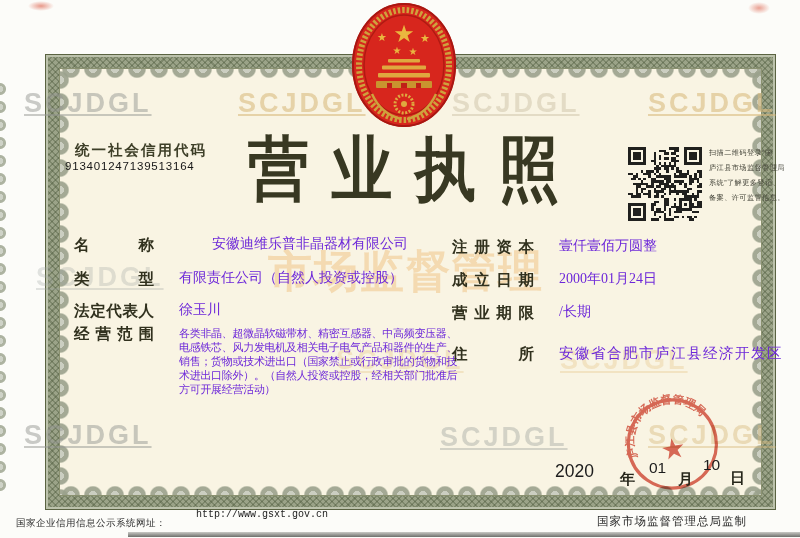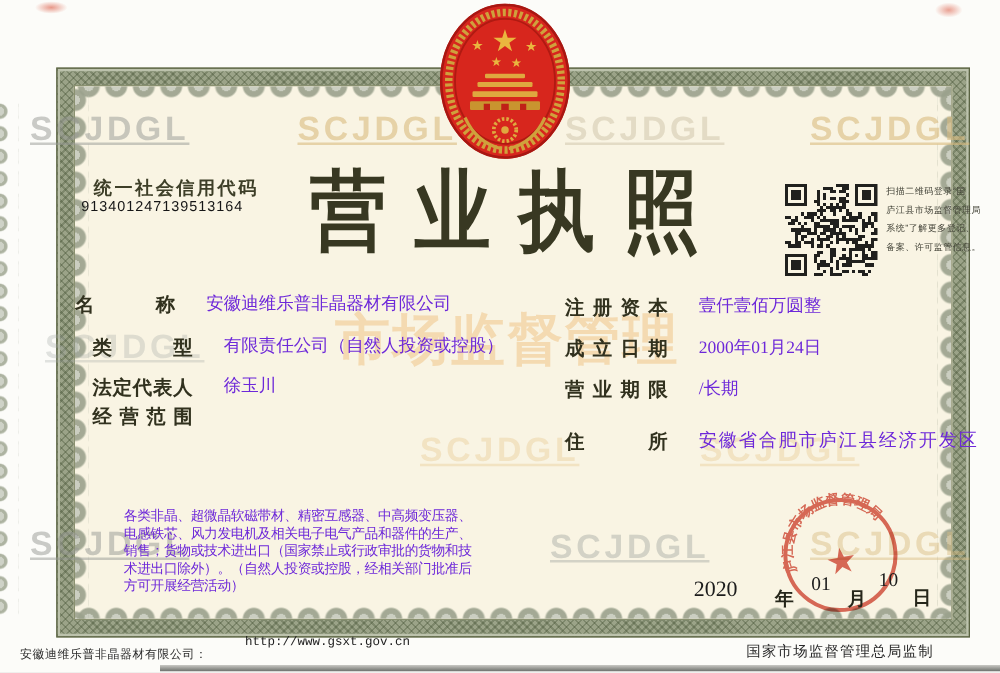--- a/index.html
+++ b/index.html
@@ -75,21 +75,21 @@
   .fr .flabel{width:82px;flex:0 0 82px;}
   .fvalue{margin-left:25px;font-family:"Liberation Serif",serif;font-size:14px;color:#6d28d9;
     line-height:1.2;white-space:nowrap;}
   .fvalue.scope{white-space:normal;width:280px;font-size:11px;letter-spacing:-.3px;
     line-height:14px;margin-top:1px;}
   .fvalue.addr{letter-spacing:1.5px;font-size:14.5px;}
   
   .reg-label{position:absolute;left:545px;top:437px;font-size:16.5px;font-weight:bold;
     letter-spacing:9px;color:#2e2e1d;white-space:nowrap;}
   .d{position:absolute;color:#1c1c1c;}
-  .d-num{font-family:Liberation Serif, serif;}
+  .d-num{font-family:Liberation Sans, sans-serif;}
   .d-unit{font-weight:bold;font-size:15px;color:#26261a;}
   .seal{position:absolute;left:617px;top:387px;width:110px;height:110px;
     transform:rotate(-10deg);opacity:.82;mix-blend-mode:multiply;}
   
   .emblem{position:absolute;left:351px;top:2px;width:106px;height:126px;}
   
   .foot-left{position:absolute;left:16px;top:517px;font-size:9.5px;color:#2b2b2b;letter-spacing:.5px;}
   .foot-url{position:absolute;left:196px;top:509px;font-family:"Liberation Mono",monospace;
     font-size:10px;color:#222;}
   .foot-right{position:absolute;left:597px;top:514px;font-size:11.5px;letter-spacing:1px;color:#2a2a2a;text-align:right;}
@@ -453,33 +453,33 @@
         <rect x="22" y="22" width="1" height="1"></rect>
       </svg>
   </div>
   <div class="qr-caption">
     <div>扫描二维码登录“国</div>
     <div>庐江县市场监督管理局</div>
     <div>系统”了解更多登记、</div>
     <div>备案、许可监管信息。</div>
   </div>
 
-  <div class="fl" style="left:60px;top:236px;">
+  <div class="fl" style="left:74px;top:236px;gap:33px;">
     <span class="flabel">名称</span>
     <span class="fvalue">安徽迪维乐普非晶器材有限公司</span>
   </div>
   <div class="fl" style="left:74px;top:270px;">
     <span class="flabel">类型</span>
     <span class="fvalue">有限责任公司（自然人投资或控股）</span>
   </div>
   <div class="fl" style="left:74px;top:302px;">
     <span class="flabel">法定代表人</span>
     <span class="fvalue">徐玉川</span>
   </div>
-  <div class="fl" style="left:74px;top:325px;flex-direction:column;">
+  <div class="fl" style="left:74px;top:325px;">
     <span class="flabel">经营范围</span>
     <span class="fvalue scope">各类非晶、超微晶软磁带材、精密互感器、中高频变压器、电感铁芯、风力发电机及相关电子电气产品和器件的生产、销售；货物或技术进出口（国家禁止或行政审批的货物和技术进出口除外）。（自然人投资或控股，经相关部门批准后方可开展经营活动）</span>
   </div>
 
   <div class="fr" style="left:452px;top:238px;">
     <span class="flabel">注册资本</span>
     <span class="fvalue">壹仟壹佰万圆整</span>
   </div>
   <div class="fr" style="left:452px;top:271px;">
     <span class="flabel">成立日期</span>
@@ -508,17 +508,17 @@
     </svg>
   </div>
 
   <span class="d d-num" style="left:555px;top:461px;font-size:17.5px;">2020</span>
   <span class="d d-unit" style="left:620px;top:470px;">年</span>
   <span class="d d-num" style="left:649px;top:459px;font-size:15.5px;">01</span>
   <span class="d d-unit" style="left:678px;top:470px;">月</span>
   <span class="d d-num" style="left:703px;top:456px;font-size:15.5px;">10</span>
   <span class="d d-unit" style="left:730px;top:469px;">日</span>
 
-  <div class="foot-left">安徽迪维乐普非晶器材有限公司：</div>
+  <div class="foot-left">国家企业信用信息公示系统网址：</div>
   <div class="foot-url">http://www.gsxt.gov.cn</div>
   <div class="foot-right">国家市场监督管理总局监制</div>
 
 </div>
 
 </body></html>

